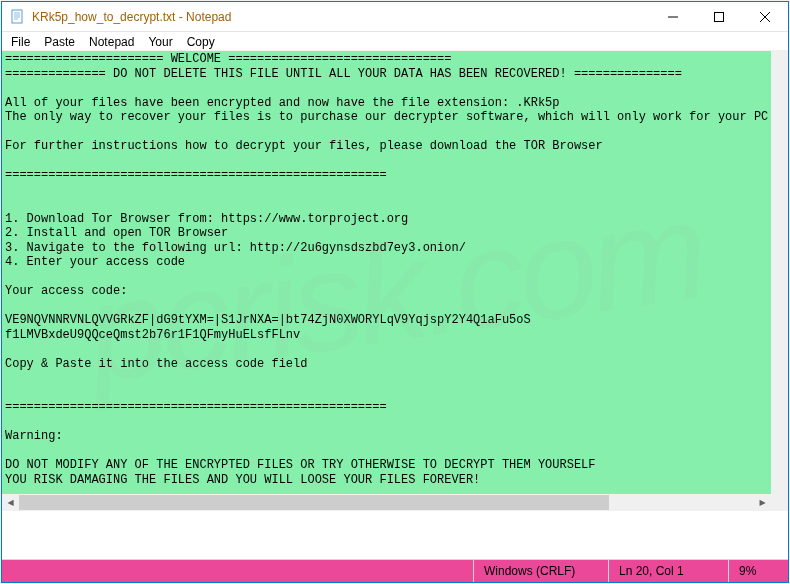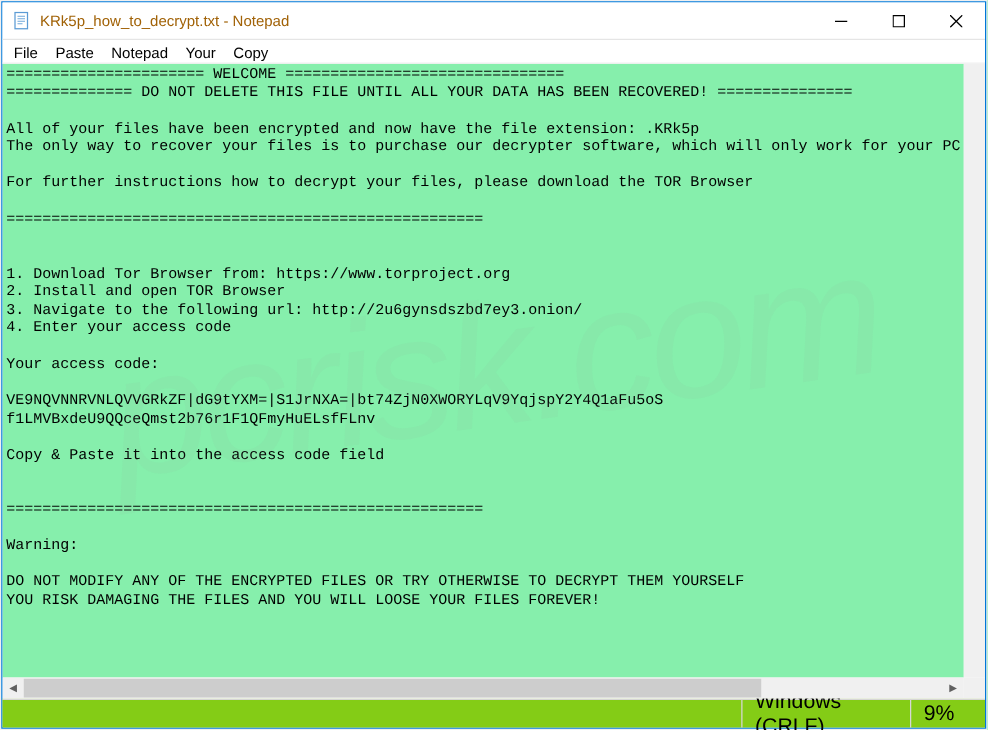--- a/index.html
+++ b/index.html
@@ -130,26 +130,27 @@
 .scroll-corner {
   position: absolute;
   right: 0;
   bottom: 0;
   width: 17px;
   height: 17px;
   background: #f0f0f0;
 }
 .statusbar {
   height: 23px;
-  background: #84cc16;
+  background: #ec4899;
   border-top: 1px solid #d6d6d6;
   display: flex;
   align-items: center;
-  font-size: 17px;
+  font-size: 12px;
   color: #000;
+  margin-top: 48px;
 }
 .status-section {
   border-left: 1px solid #d6d6d6;
   padding: 0 10px;
   height: 100%;
   display: flex;
   align-items: center;
 }
 .status-flex { flex: 1; }
 .status-encoding { width: 135px; }
@@ -252,17 +253,18 @@
       <div class="scroll-thumb-h"></div>
       <div class="scroll-track-h"></div>
       <div class="scroll-arrow">▶</div>
     </div>
     <div class="scroll-corner"></div>
   </div>
 
   <div class="statusbar">
     <div class="status-flex"></div>
     <div class="status-section status-encoding">Windows (CRLF)</div>
+    <div class="status-section status-lncol">Ln 20, Col 1</div>
     <div class="status-section status-zoom">9%</div>
   </div>
 </div>
 
 <div class="watermark">pcrisk.com</div>
 
 </body></html>

